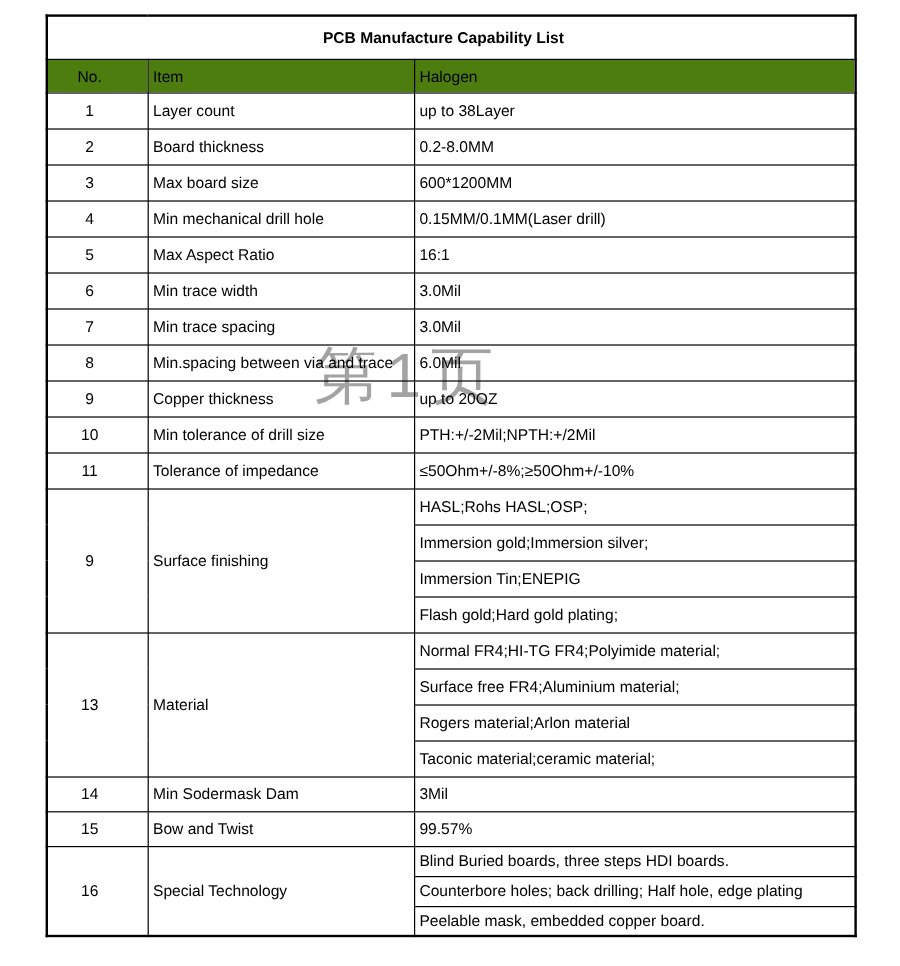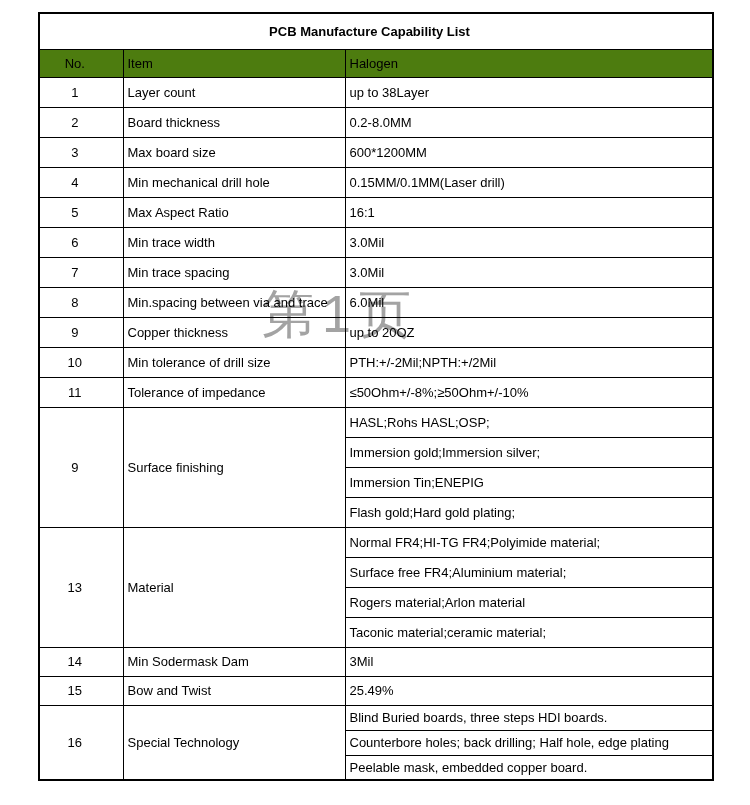--- a/index.html
+++ b/index.html
@@ -171,21 +171,21 @@
   </tr>
 
   <tr class="r29">
     <td class="no">14</td>
     <td>Min Sodermask Dam</td>
     <td>3Mil</td>
   </tr>
   <tr class="r29">
     <td class="no">15</td>
     <td>Bow and Twist</td>
-    <td>25.49%</td>
+    <td>99.57%</td>
   </tr>
 
   <tr class="r25">
     <td class="no" rowspan="3">16</td>
     <td rowspan="3">Special Technology</td>
     <td>Blind Buried boards, three steps HDI boards.</td>
   </tr>
   <tr class="r25">
     <td>Counterbore holes; back drilling; Half hole, edge plating</td>
   </tr>

